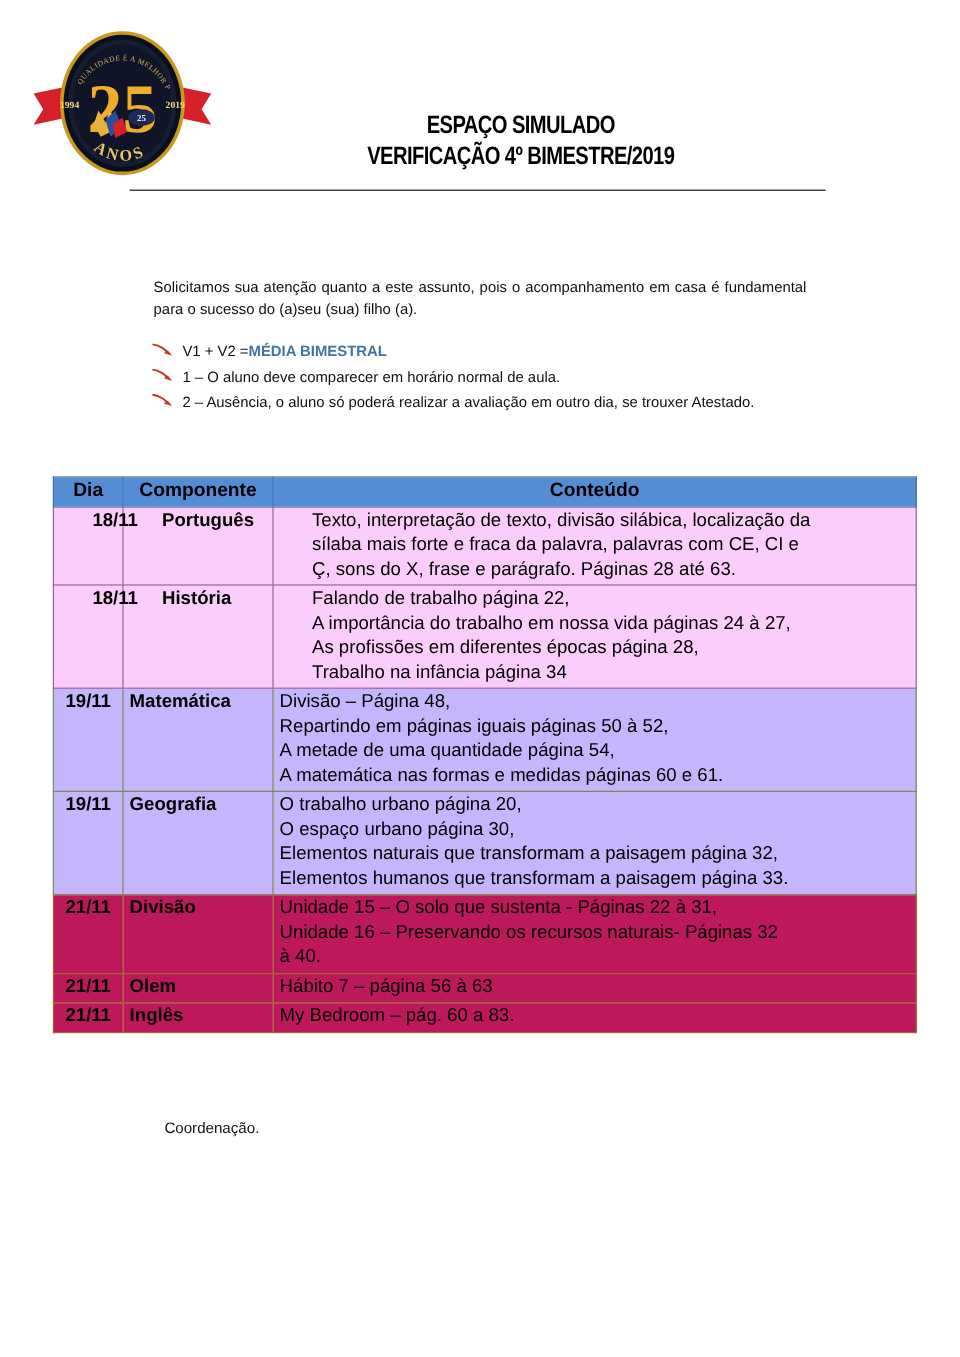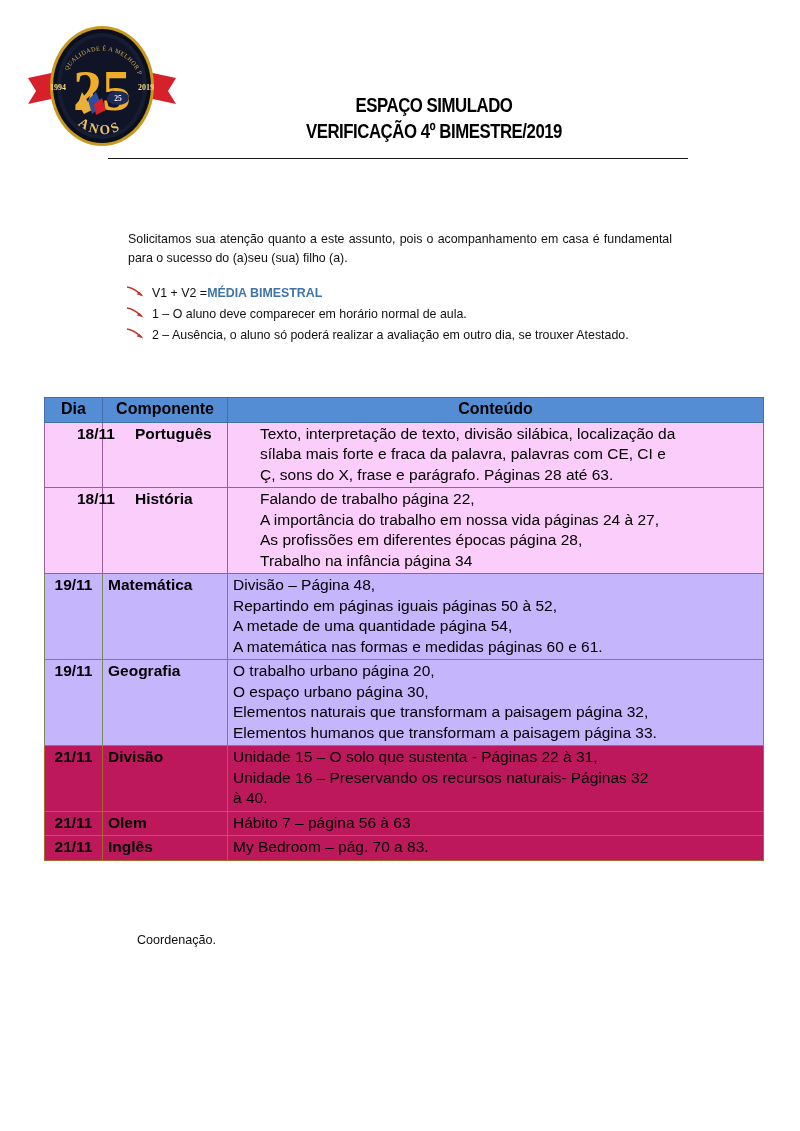--- a/index.html
+++ b/index.html
@@ -370,21 +370,21 @@
           <td class="cell-comp">Olem</td>
           <td class="cell-cont">
             <span class="ln">Hábito 7 – página 56 à 63</span>
           </td>
         </tr>
 
         <tr class="tone-orange">
           <td class="cell-dia">21/11</td>
           <td class="cell-comp">Inglês</td>
           <td class="cell-cont">
-            <span class="ln">My Bedroom – pág. 70 a 83.</span>
+            <span class="ln">My Bedroom – pág. 60 a 83.</span>
           </td>
         </tr>
       </tbody>
     </table>
   </div>
 
   <div class="signoff">Coordenação.</div>
 
 </div>
 

